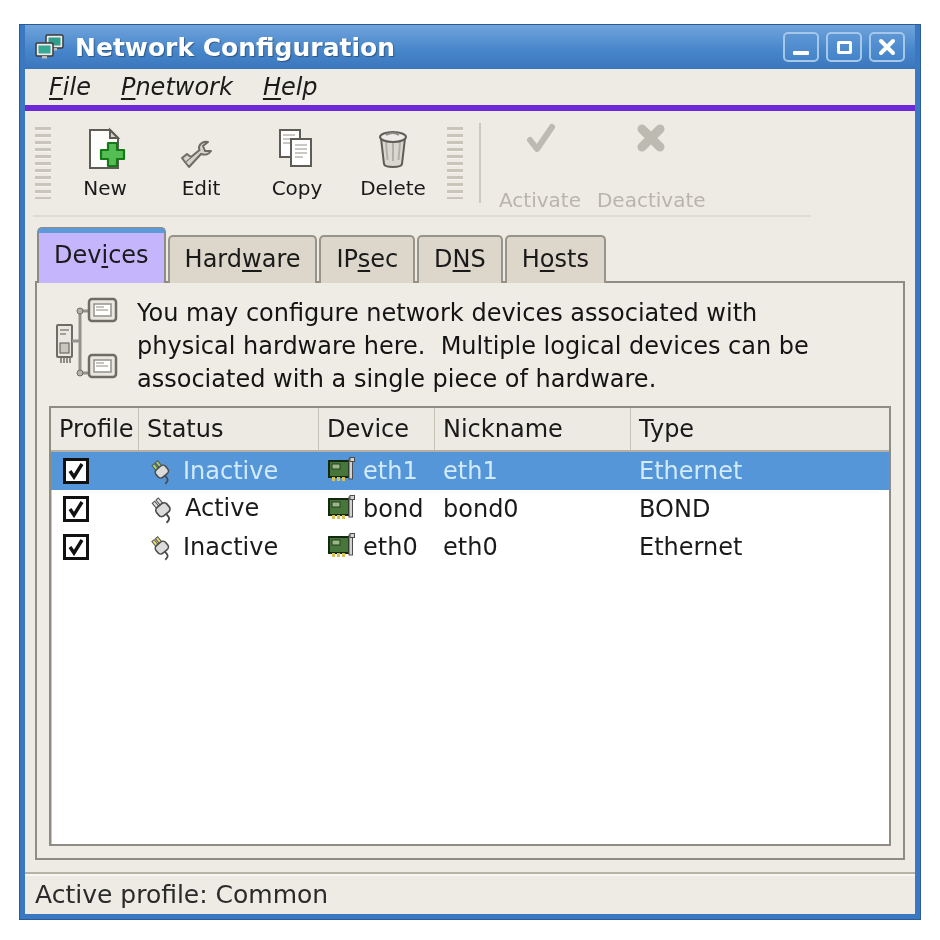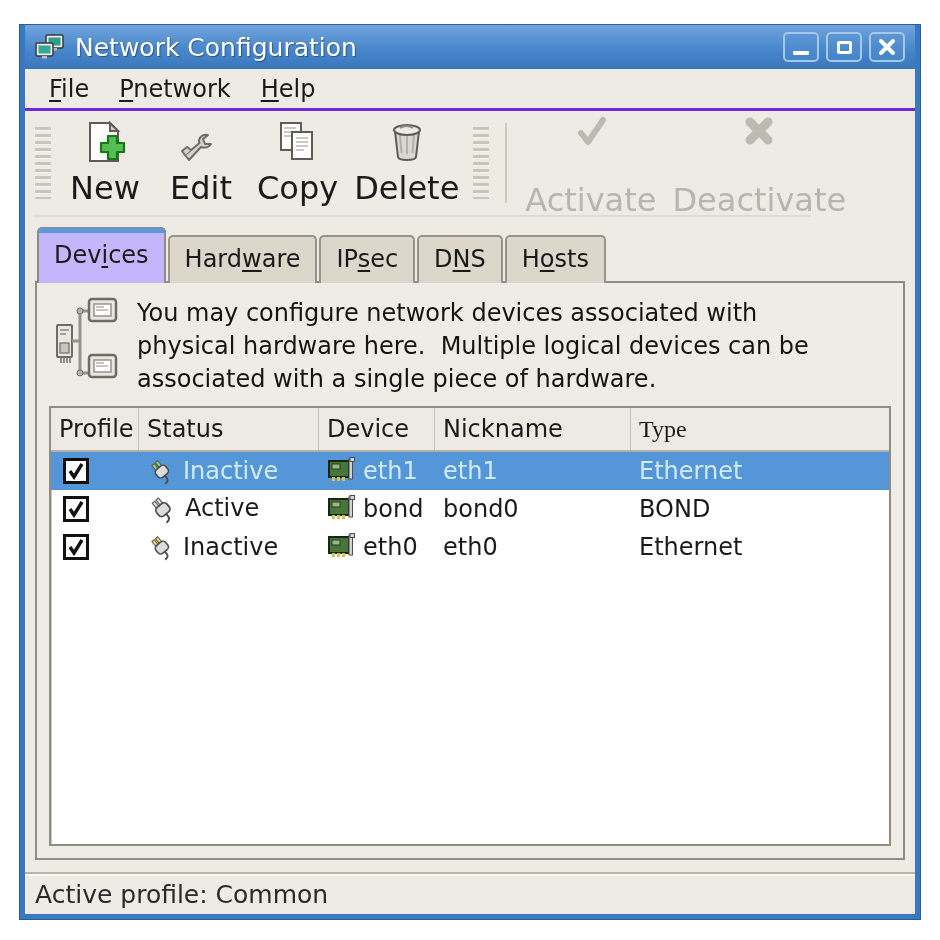--- a/index.html
+++ b/index.html
@@ -11,44 +11,44 @@
     border: 5px solid #3a78c2; border-top: none;
     display: flex; flex-direction: column;
     box-shadow: 0 0 0 1px #2c5c96;
   }
   
   .titlebar {
     height: 44px; flex: 0 0 44px;
     background: linear-gradient(#71a4dc, #4887cb 55%, #3b76bd);
     display: flex; align-items: center; padding: 0 10px; gap: 10px;
   }
-  .titlebar .title { color: #ffffff; font-weight: normal; font-size: 25px;
+  .titlebar .title { color: #ffffff; font-weight: bold; font-size: 25px;
     text-shadow: 1px 1px 1px rgba(0,0,0,.35); flex: 1; }
   .win-btns { display: flex; gap: 7px; }
   .win-btn {
     width: 36px; height: 30px; border-radius: 5px;
     background: linear-gradient(#5d96d4, #4384c9);
     border: 2px solid #a6c7e8;
     display: flex; align-items: center; justify-content: center; cursor: default;
   }
   .glyph-min { width: 16px; height: 4px; background: #fff; margin-top: 12px; border-radius: 1px; }
   .glyph-max { width: 15px; height: 13px; border: 3px solid #fff; border-radius: 2px; }
   
   .menubar { height: 42px; flex: 0 0 42px; display: flex; align-items: center;
-    padding: 4px 12px; gap: 6px; border-bottom: 3px solid #6d28d9; }
+    padding: 4px 12px; gap: 6px; border-bottom: 6px solid #6d28d9; font-style: italic; }
   .menu-item { font-size: 24px; padding: 3px 12px; }
   .menu-item u { text-underline-offset: 3px; }
   
   .toolbar { height: 104px; flex: 0 0 104px; display: flex; align-items: center; padding: 0 4px; }
   .drag-handle { width: 16px; height: 72px; margin: 0 6px;
     background: repeating-linear-gradient(to bottom,#c9c5ba 0 3px,#f5f3ee 3px 4px,transparent 4px 7px); }
   .tb-sep { width: 2px; height: 80px; background: #cdc9be; margin: 0 10px; }
   .tb-btn { display: flex; flex-direction: column; align-items: center; justify-content: center;
     min-width: 96px; padding: 4px 8px; gap: 2px; }
-  .tb-btn .lbl { font-size: 32px; }
+  .tb-btn .lbl { font-size: 20px; }
   .tb-btn.disabled .lbl { color: #b9b5ac; margin-top: 24px; }
   .toolbar-underline { height: 0; border-bottom: 2px solid #dedbd2; margin: 0 104px 0 8px; }
   
   .tabs { display: flex; align-items: flex-end; padding: 10px 0 0 12px;
     position: relative; z-index: 2; margin-bottom: -2px; }
   .tab { font-size: 24px; padding: 8px 15px 10px; background: #ddd7cb;
     border: 2px solid #97948c; border-bottom: none; border-radius: 5px 5px 0 0;
     margin-right: 2px; }
   .tab.active { background: #c4b5fd; padding-top: 12px; padding-bottom: 14px;
     border-color: #8f8c84; position: relative; }
@@ -61,21 +61,21 @@
   .info-row { display: flex; gap: 18px; padding: 4px 4px 10px; align-items: flex-start; }
   .info-text { font-size: 24px; line-height: 1.38; white-space: pre-wrap; max-width: 720px; color: #141414; }
   
   .table-frame { flex: 1 1 auto; border: 2px solid #8f8c84; background: #ffffff;
     display: flex; flex-direction: column; overflow: hidden;
     box-shadow: inset 1px 1px 0 #c9c6bd; }
   .thead { display: grid; grid-template-columns: 88px 180px 116px 196px 1fr;
     background: #eceae3; border-bottom: 2px solid #b3afa4; flex: 0 0 44px; }
   .th { font-size: 24px; display: flex; align-items: center; padding: 0 8px;
     border-right: 1px solid #c6c2b7; overflow: hidden; white-space: nowrap; }
-  .th:last-child { border-right: none; font-family: Liberation Serif, serif; }
+  .th:last-child { border-right: none; }
   .tr { display: grid; grid-template-columns: 88px 180px 116px 196px 1fr;
     height: 38px; align-items: center; font-size: 24px; }
   .tr.selected { background: #5596d8; color: #d2ebfc; }
   .td { display: flex; align-items: flex-start; gap: 8px; padding: 0 8px;
     overflow: hidden; white-space: nowrap; }
   .checkbox { width: 26px; height: 26px; background: #fff; border: 3px solid #111;
     display: flex; align-items: center; justify-content: center; margin-left: 4px; }
   
   .plug-green .tip { fill: #a6d468; }
   .plug-plain .tip { fill: #e2e2e2; }

